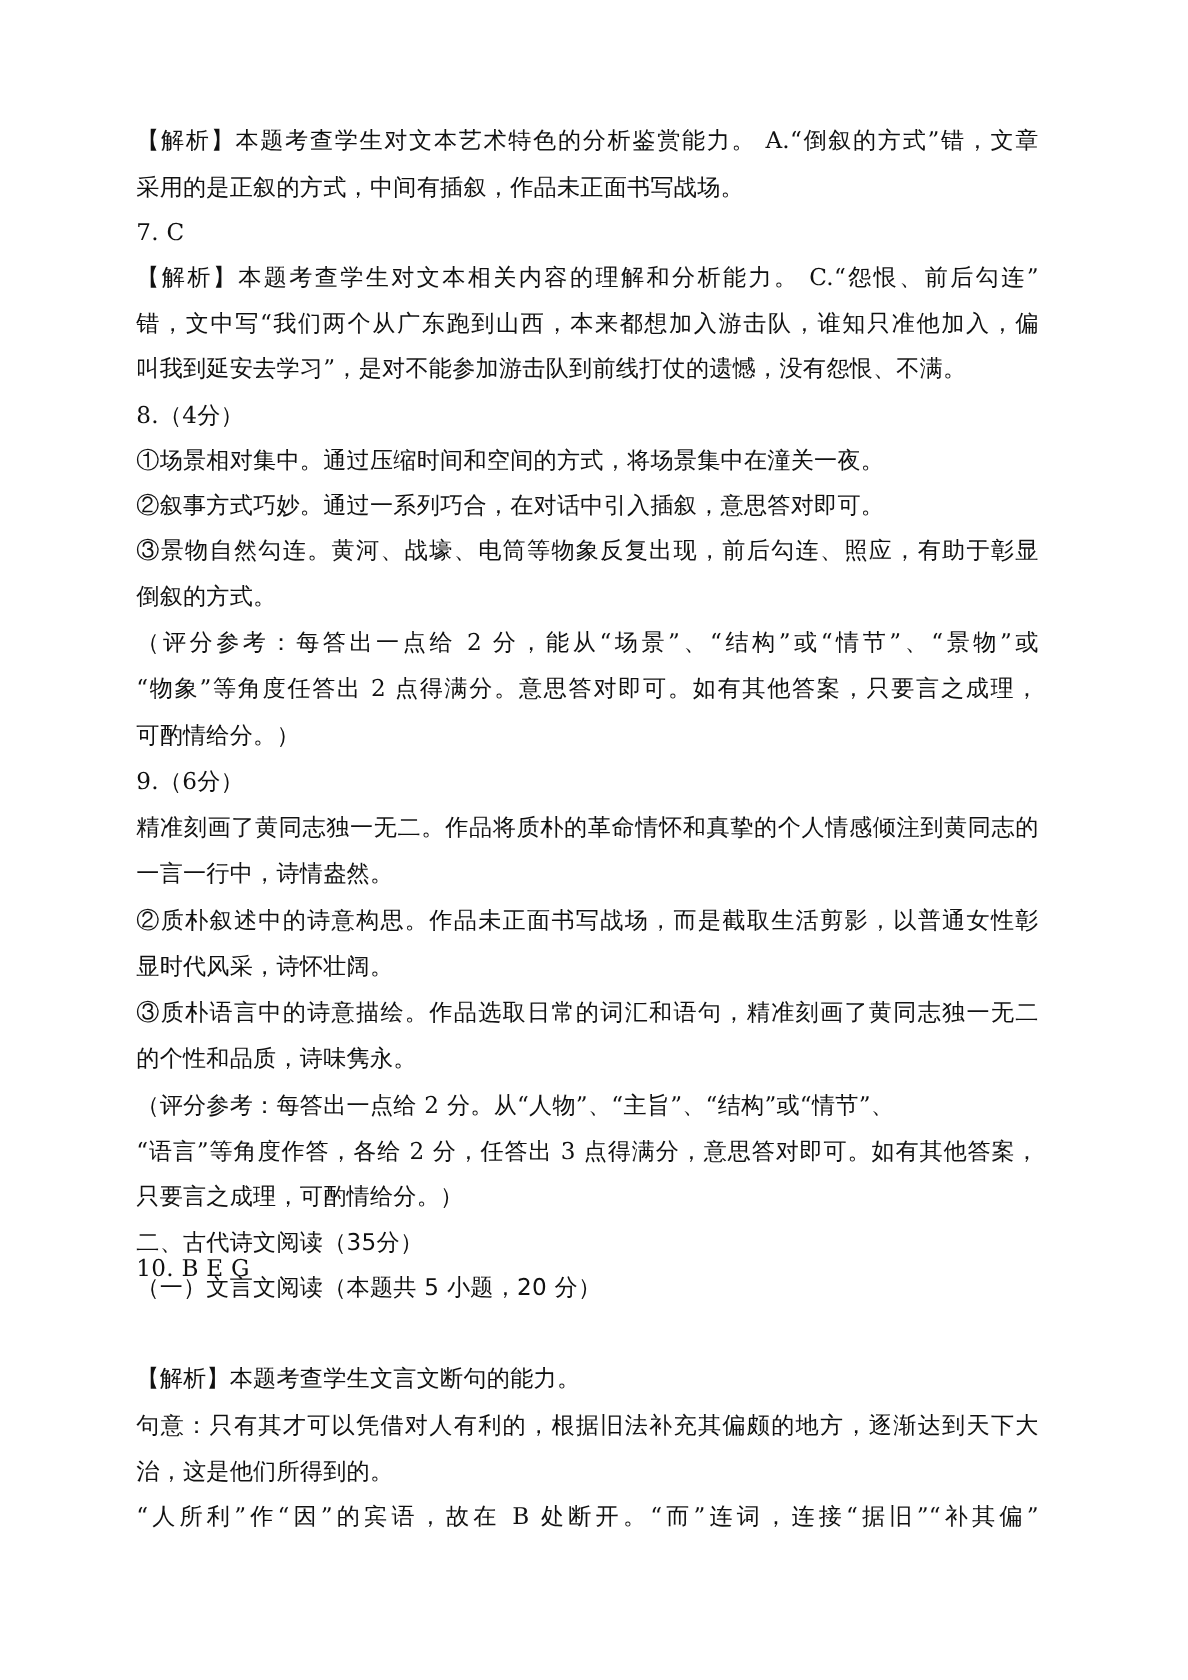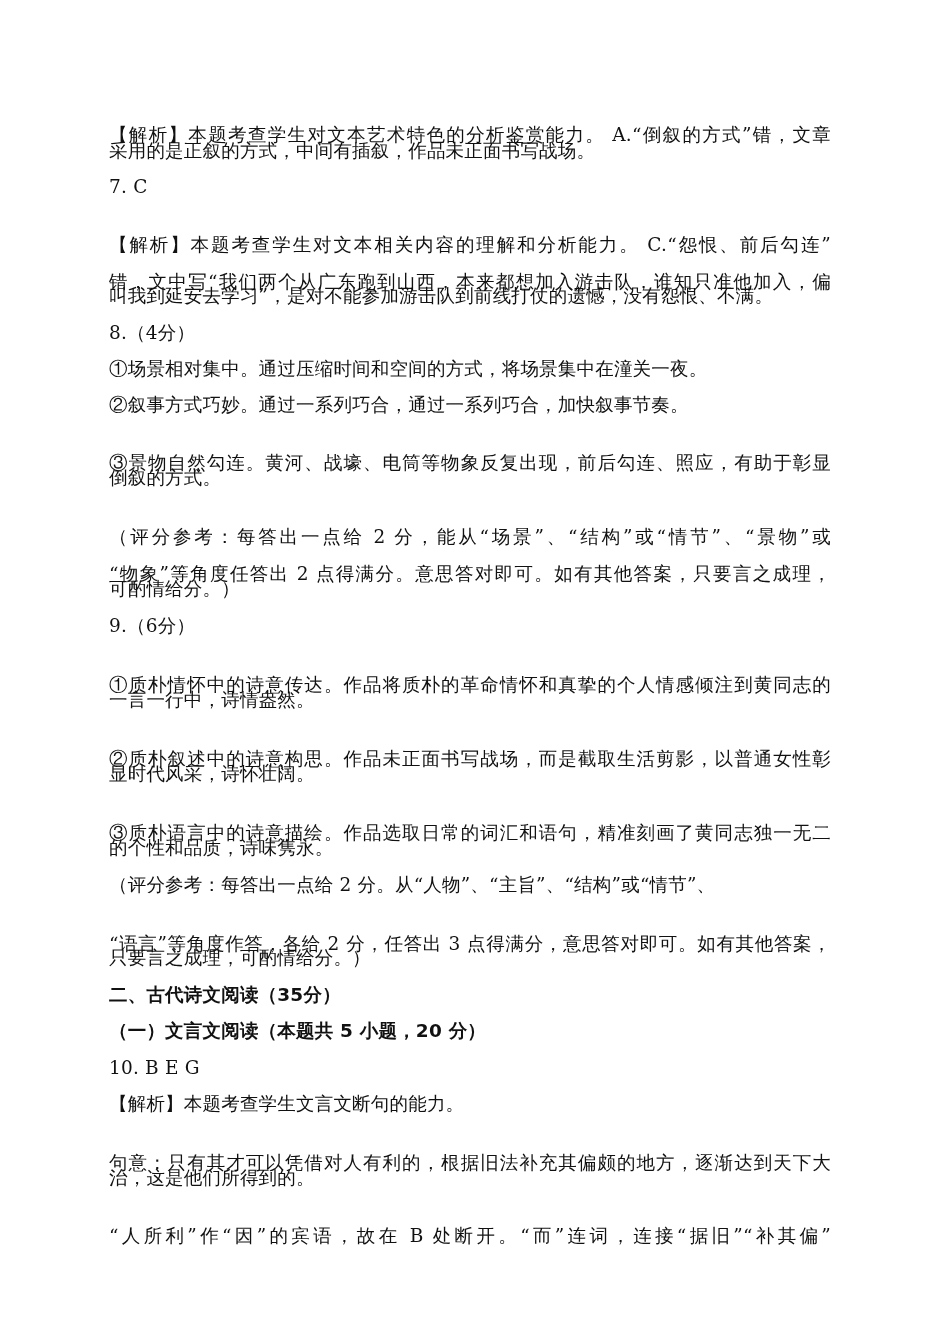--- a/index.html
+++ b/index.html
@@ -1,55 +1,55 @@
 <!DOCTYPE html>
 <html><head>
 <meta charset="utf-8">
 <style>
   html, body { margin: 0; padding: 0; background: #ffffff; }
   body { width: 950px; height: 1344px; position: relative; overflow: hidden;
          font-family: "DejaVu Serif", "Liberation Serif", serif; color: #111; }
   .page { position: absolute; left: 109px; top: 96px; width: 725px; }
   .line { position: absolute; left: 0; white-space: nowrap; font-size: 18.5px; line-height: 24px; letter-spacing: 0.2px; }
-  .bold { font-weight: bold; font-family: "DejaVu Sans", "Liberation Sans", sans-serif; }
-  .justify { width: 722px; text-align: justify; text-align-last: justify; margin-top: 22px; }
+  .bold { font-weight: normal; font-family: "DejaVu Sans", "Liberation Sans", sans-serif; }
+  .justify { width: 722px; text-align: justify; text-align-last: justify; }
 </style>
 </head>
 <body>
 
 <div class="page">
   <div class="line justify" style="top:5px">【解析】本题考查学生对文本艺术特色的分析鉴赏能力。 A.“倒叙的方式”错，文章</div>
   <div class="line" style="top:43px">采用的是正叙的方式，中间有插叙，作品未正面书写战场。</div>
 
   <div class="line" style="top:79px">7. C</div>
   <div class="line justify" style="top:115px">【解析】本题考查学生对文本相关内容的理解和分析能力。 C.“怨恨、前后勾连”</div>
   <div class="line justify" style="top:152px">错，文中写“我们两个从广东跑到山西，本来都想加入游击队，谁知只准他加入，偏</div>
   <div class="line" style="top:188px">叫我到延安去学习”，是对不能参加游击队到前线打仗的遗憾，没有怨恨、不满。</div>
 
   <div class="line" style="top:225px">8.（4分）</div>
   <div class="line" style="top:261px">①场景相对集中。通过压缩时间和空间的方式，将场景集中在潼关一夜。</div>
-  <div class="line" style="top:297px">②叙事方式巧妙。通过一系列巧合，通过一系列巧合，加快叙事节奏。</div>
+  <div class="line" style="top:297px">②叙事方式巧妙。通过一系列巧合，在对话中引入插叙，意思答对即可。</div>
   <div class="line justify" style="top:333px">③景物自然勾连。黄河、战壕、电筒等物象反复出现，前后勾连、照应，有助于彰显</div>
   <div class="line" style="top:370px">倒叙的方式。</div>
   <div class="line justify" style="top:407px">（评分参考：每答出一点给 2 分，能从“场景”、“结构”或“情节”、“景物”或</div>
   <div class="line justify" style="top:444px">“物象”等角度任答出 2 点得满分。意思答对即可。如有其他答案，只要言之成理，</div>
   <div class="line" style="top:481px">可酌情给分。）</div>
 
   <div class="line" style="top:518px">9.（6分）</div>
-  <div class="line justify" style="top:555px">①质朴情怀中的诗意传达。作品将质朴的革命情怀和真挚的个人情感倾注到黄同志的</div>
+  <div class="line justify" style="top:555px">精准刻画了黄同志独一无二。作品将质朴的革命情怀和真挚的个人情感倾注到黄同志的</div>
   <div class="line" style="top:592px">一言一行中，诗情盎然。</div>
   <div class="line justify" style="top:629px">②质朴叙述中的诗意构思。作品未正面书写战场，而是截取生活剪影，以普通女性彰</div>
   <div class="line" style="top:666px">显时代风采，诗怀壮阔。</div>
   <div class="line justify" style="top:703px">③质朴语言中的诗意描绘。作品选取日常的词汇和语句，精准刻画了黄同志独一无二</div>
   <div class="line" style="top:740px">的个性和品质，诗味隽永。</div>
   <div class="line" style="top:777px">（评分参考：每答出一点给 2 分。从“人物”、“主旨”、“结构”或“情节”、</div>
   <div class="line justify" style="top:814px">“语言”等角度作答，各给 2 分，任答出 3 点得满分，意思答对即可。如有其他答案，</div>
   <div class="line" style="top:850px">只要言之成理，可酌情给分。）</div>
 
   <div class="line bold" style="top:887px">二、古代诗文阅读（35分）</div>
   <div class="line bold" style="top:923px">（一）文言文阅读（本题共 5 小题，20 分）</div>
 
-  <div class="line" style="top:960px">10. B E G</div>
+  <div class="line" style="top:908px">10. B E G</div>
   <div class="line" style="top:996px">【解析】本题考查学生文言文断句的能力。</div>
   <div class="line justify" style="top:1033px">句意：只有其才可以凭借对人有利的，根据旧法补充其偏颇的地方，逐渐达到天下大</div>
   <div class="line" style="top:1070px">治，这是他们所得到的。</div>
   <div class="line justify" style="top:1106px">“人所利”作“因”的宾语，故在 B 处断开。“而”连词，连接“据旧”“补其偏”</div>
 </div>
 
 </body></html>

